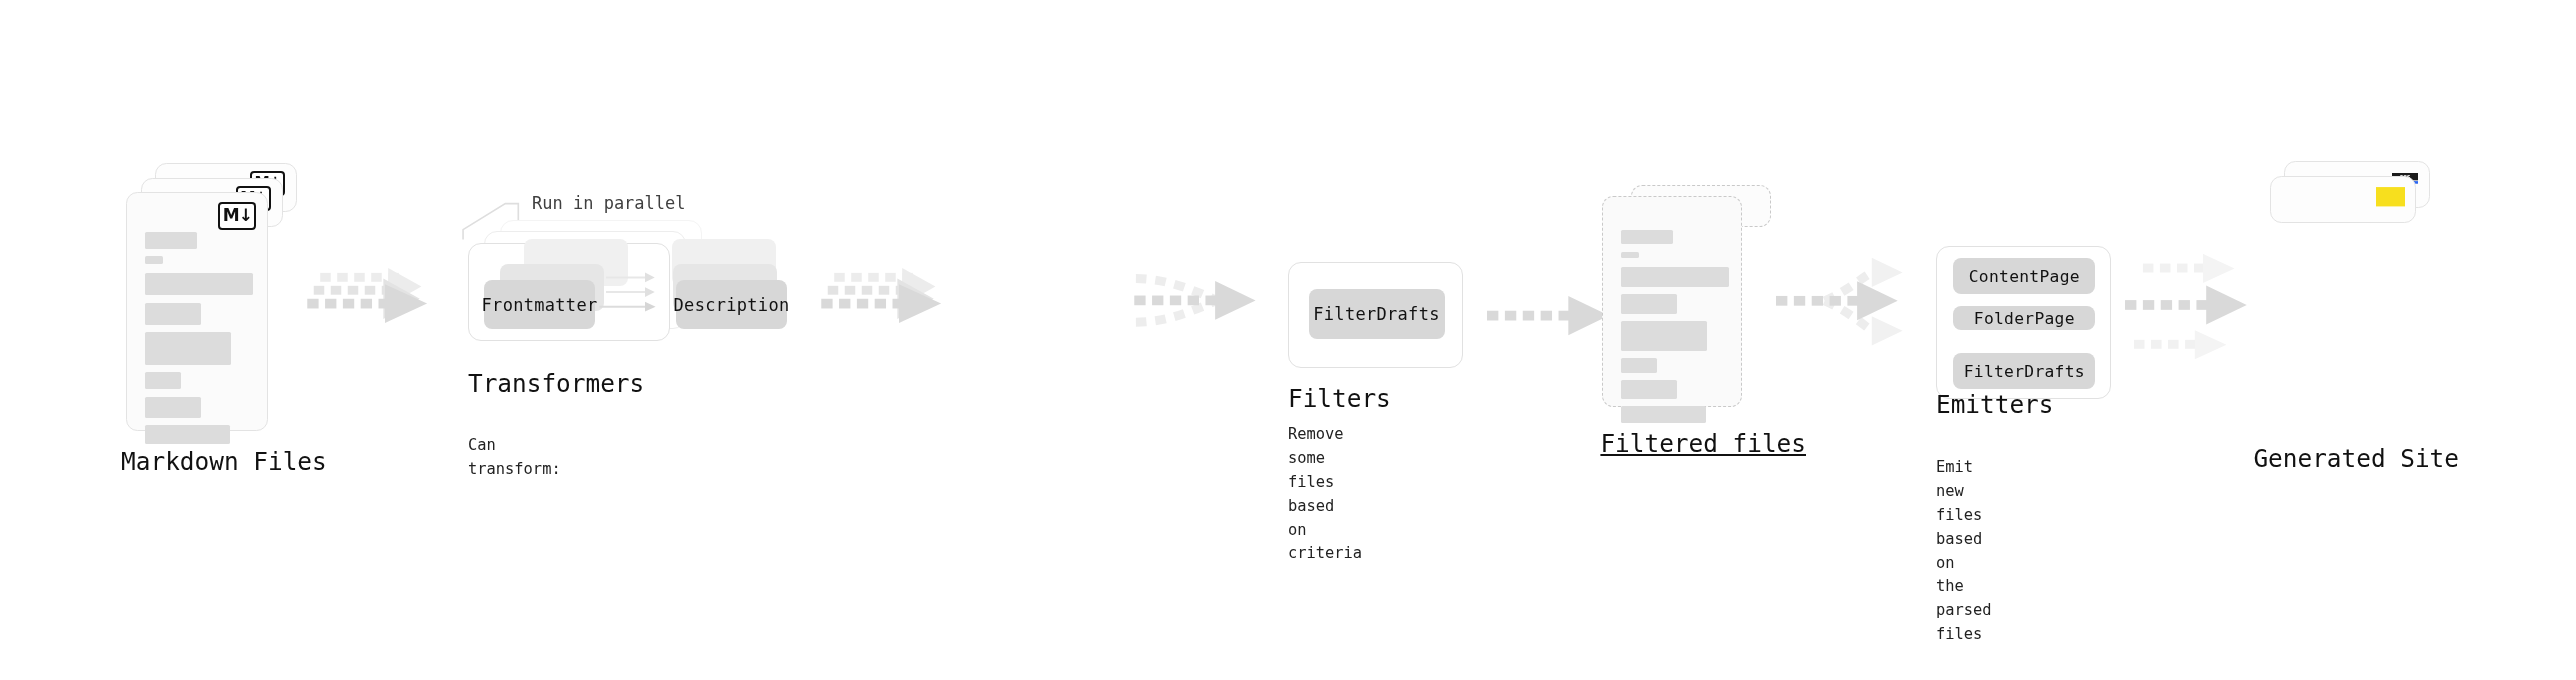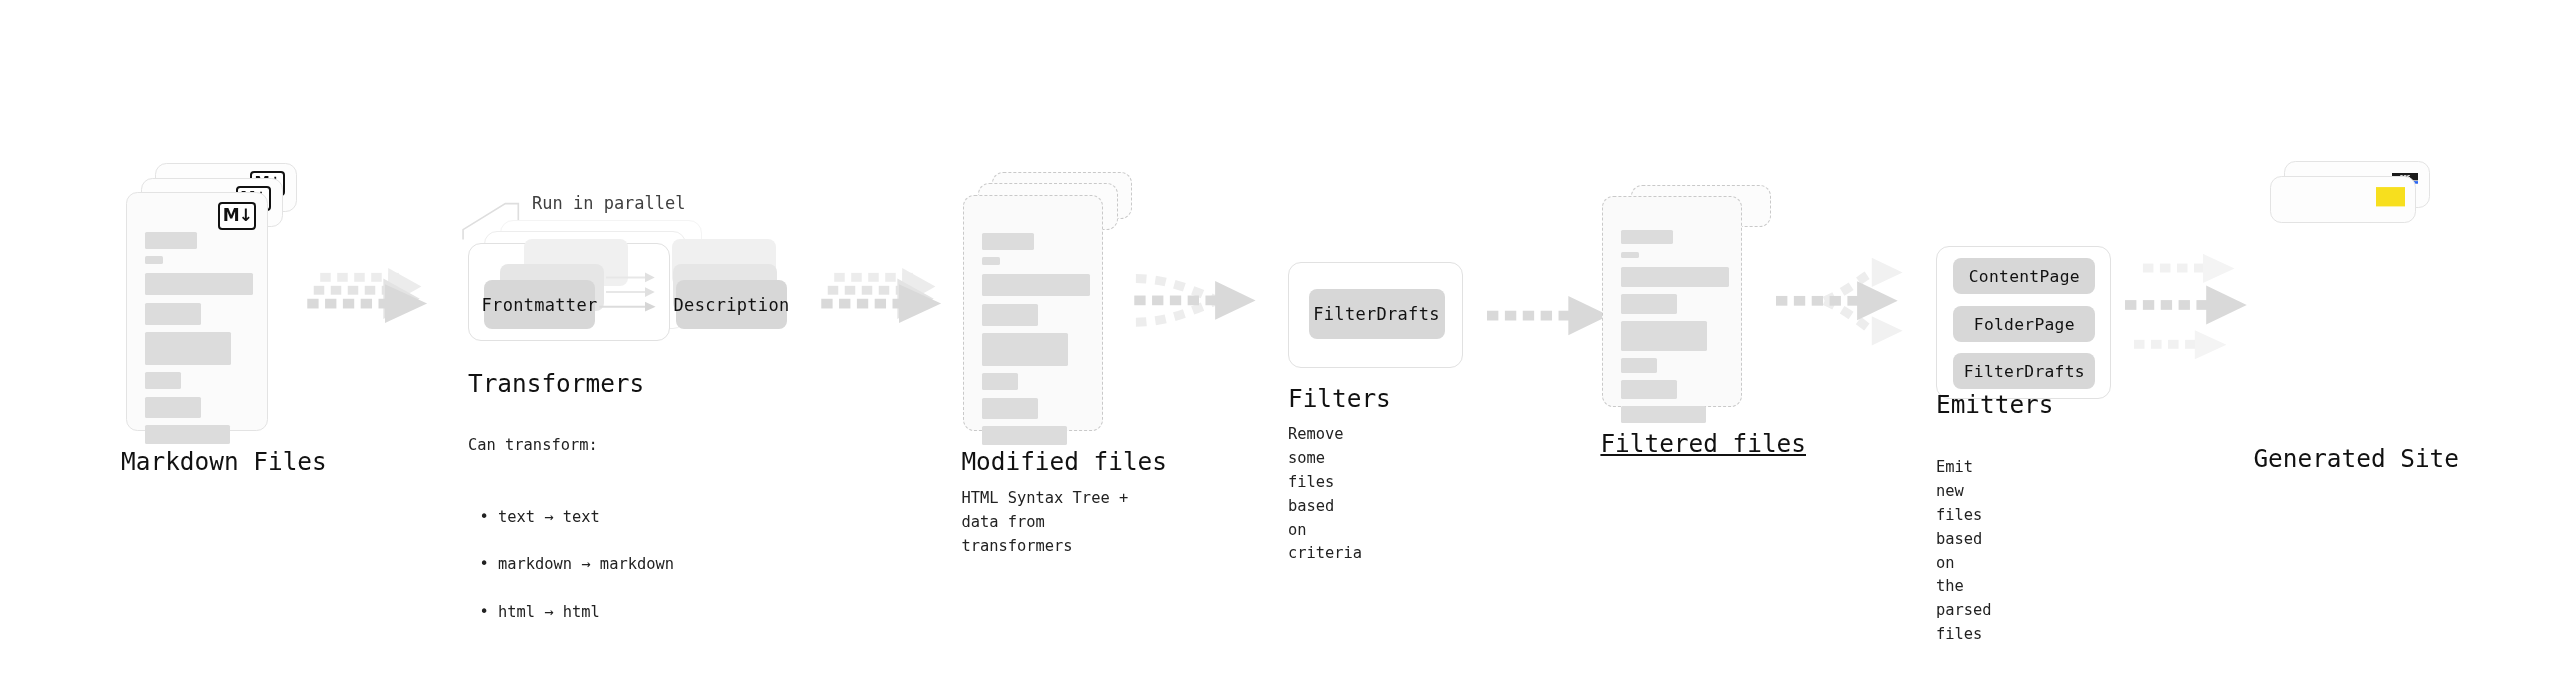--- a/index.html
+++ b/index.html
@@ -167,25 +167,20 @@
     <div class="chip" style="position:absolute;left:29px;top:91px;width:111px;height:49px;">
         <span>Frontmatter</span>
       </div>
     <div class="chip" style="position:absolute;left:221px;top:91px;width:111px;height:49px;">
         <span>Description</span>
       </div>
 
     <div class="title" style="left:13px;top:180px;">Transformers</div>
     <div class="sub" style="left:13px;top:221px;">
       <div>Can transform:</div>
-      <ul class="bullets" style="padding-left:11.4px;">
-        <li>text → text</li>
-        <li>markdown → markdown</li>
-        <li>html → html</li>
-      </ul>
     </div>
   </div>
 
   <div class="node" style="left:821px;top:268px;">
     <svg width="126" height="85" viewBox="0 0 155 105">
       <g fill="#ececec">
         <rect x="16" y="6" width="13" height="11"></rect>
           <rect x="37" y="6" width="13" height="11"></rect>
         <rect x="58" y="6" width="13" height="11"></rect>
           <rect x="79" y="6" width="13" height="11"></rect>
@@ -204,41 +199,20 @@
         <rect x="0" y="38" width="14" height="12"></rect>
           <rect x="22" y="38" width="14" height="12"></rect>
         <rect x="44" y="38" width="14" height="12"></rect>
           <rect x="66" y="38" width="14" height="12"></rect>
         <rect x="88" y="38" width="14" height="12"></rect>
       </g>
       <polygon points="96,20 148,44 96,68" fill="#d9d9d9"></polygon>
     </svg>
   </div>
 
-  <div class="node" style="left:963px;top:172px;">
-    <div class="cardstack" style="width:175px;height:260px;">
-      <div class="card dashed ghost" style="left:29px;top:0px;width:140px;height:47px;"></div>
-      <div class="card dashed ghost" style="left:14.6px;top:11.4px;width:140px;height:47px;"></div>
-      <div class="card dashed" style="left:0px;top:23px;width:140px;height:236px;">
-        <div class="lines" style="top:37px;left:18px;right:16.3px;">
-          <div class="ln" style="width:52px;height:17px;"></div>
-          <div class="ln" style="width:18px;height:7.3px;margin-bottom:9.8px;"></div>
-          <div class="ln" style="width:108px;height:22px;"></div>
-          <div class="ln" style="width:56px;height:22px;"></div>
-          <div class="ln" style="width:86px;height:33px;"></div>
-          <div class="ln" style="width:36px;height:17px;"></div>
-          <div class="ln" style="width:56px;height:21px;"></div>
-          <div class="ln" style="width:85px;height:19.5px;"></div>
-        </div>
-      </div>
-    </div>
-    <div class="title" style="left:-1.6px;top:275px;">Modified files</div>
-    <div class="sub" style="left:-1.6px;top:315px;">HTML Syntax Tree +
-data from transformers</div>
-  </div>
 
   <div class="node" style="left:1134px;top:264px;">
     <svg width="134" height="93" viewBox="0 0 165 115">
       <path d="M2 18 C 40 18, 72 32, 100 44" fill="none" stroke="#ededed" stroke-width="11" stroke-dasharray="13 11" stroke-linecap="butt"></path>
       <path d="M2 72 C 40 72, 72 58, 100 46" fill="none" stroke="#ededed" stroke-width="11" stroke-dasharray="13 11" stroke-linecap="butt"></path>
       <g fill="#d9d9d9">
         <rect x="0" y="39" width="14" height="12"></rect>
           <rect x="22" y="39" width="14" height="12"></rect>
         <rect x="44" y="39" width="14" height="12"></rect>
           <rect x="66" y="39" width="14" height="12"></rect>
@@ -306,21 +280,21 @@
       </g>
       <polygon points="100,46 150,70 100,94" fill="#d9d9d9"></polygon>
     </svg>
   </div>
 
   <div class="node" style="left:1936px;top:221px;">
     <div class="gbox" style="left:0px;top:0px;width:175px;height:153px;margin-top:25px;">
       <div class="chip" style="left:16.3px;top:11.4px;width:142px;height:36px;font-size:16.3px;">
           <span>ContentPage</span>
         </div>
-      <div class="chip" style="left:16.3px;top:59px;width:142px;height:36px;font-size:16.3px;">
+      <div class="chip" style="left:16.3px;top:59px;width:142px;height:24px;font-size:16.3px;">
           <span>FolderPage</span>
         </div>
       <div class="chip" style="left:16.3px;top:106px;width:142px;height:36px;font-size:16.3px;">
           <span>FilterDrafts</span>
         </div>
     </div>
     <div class="title" style="left:0px;top:169px;">Emitters</div>
     <div class="sub" style="left:0px;top:208px;margin-top:27px;">Emit new files based on
 the parsed files</div>
   </div>

